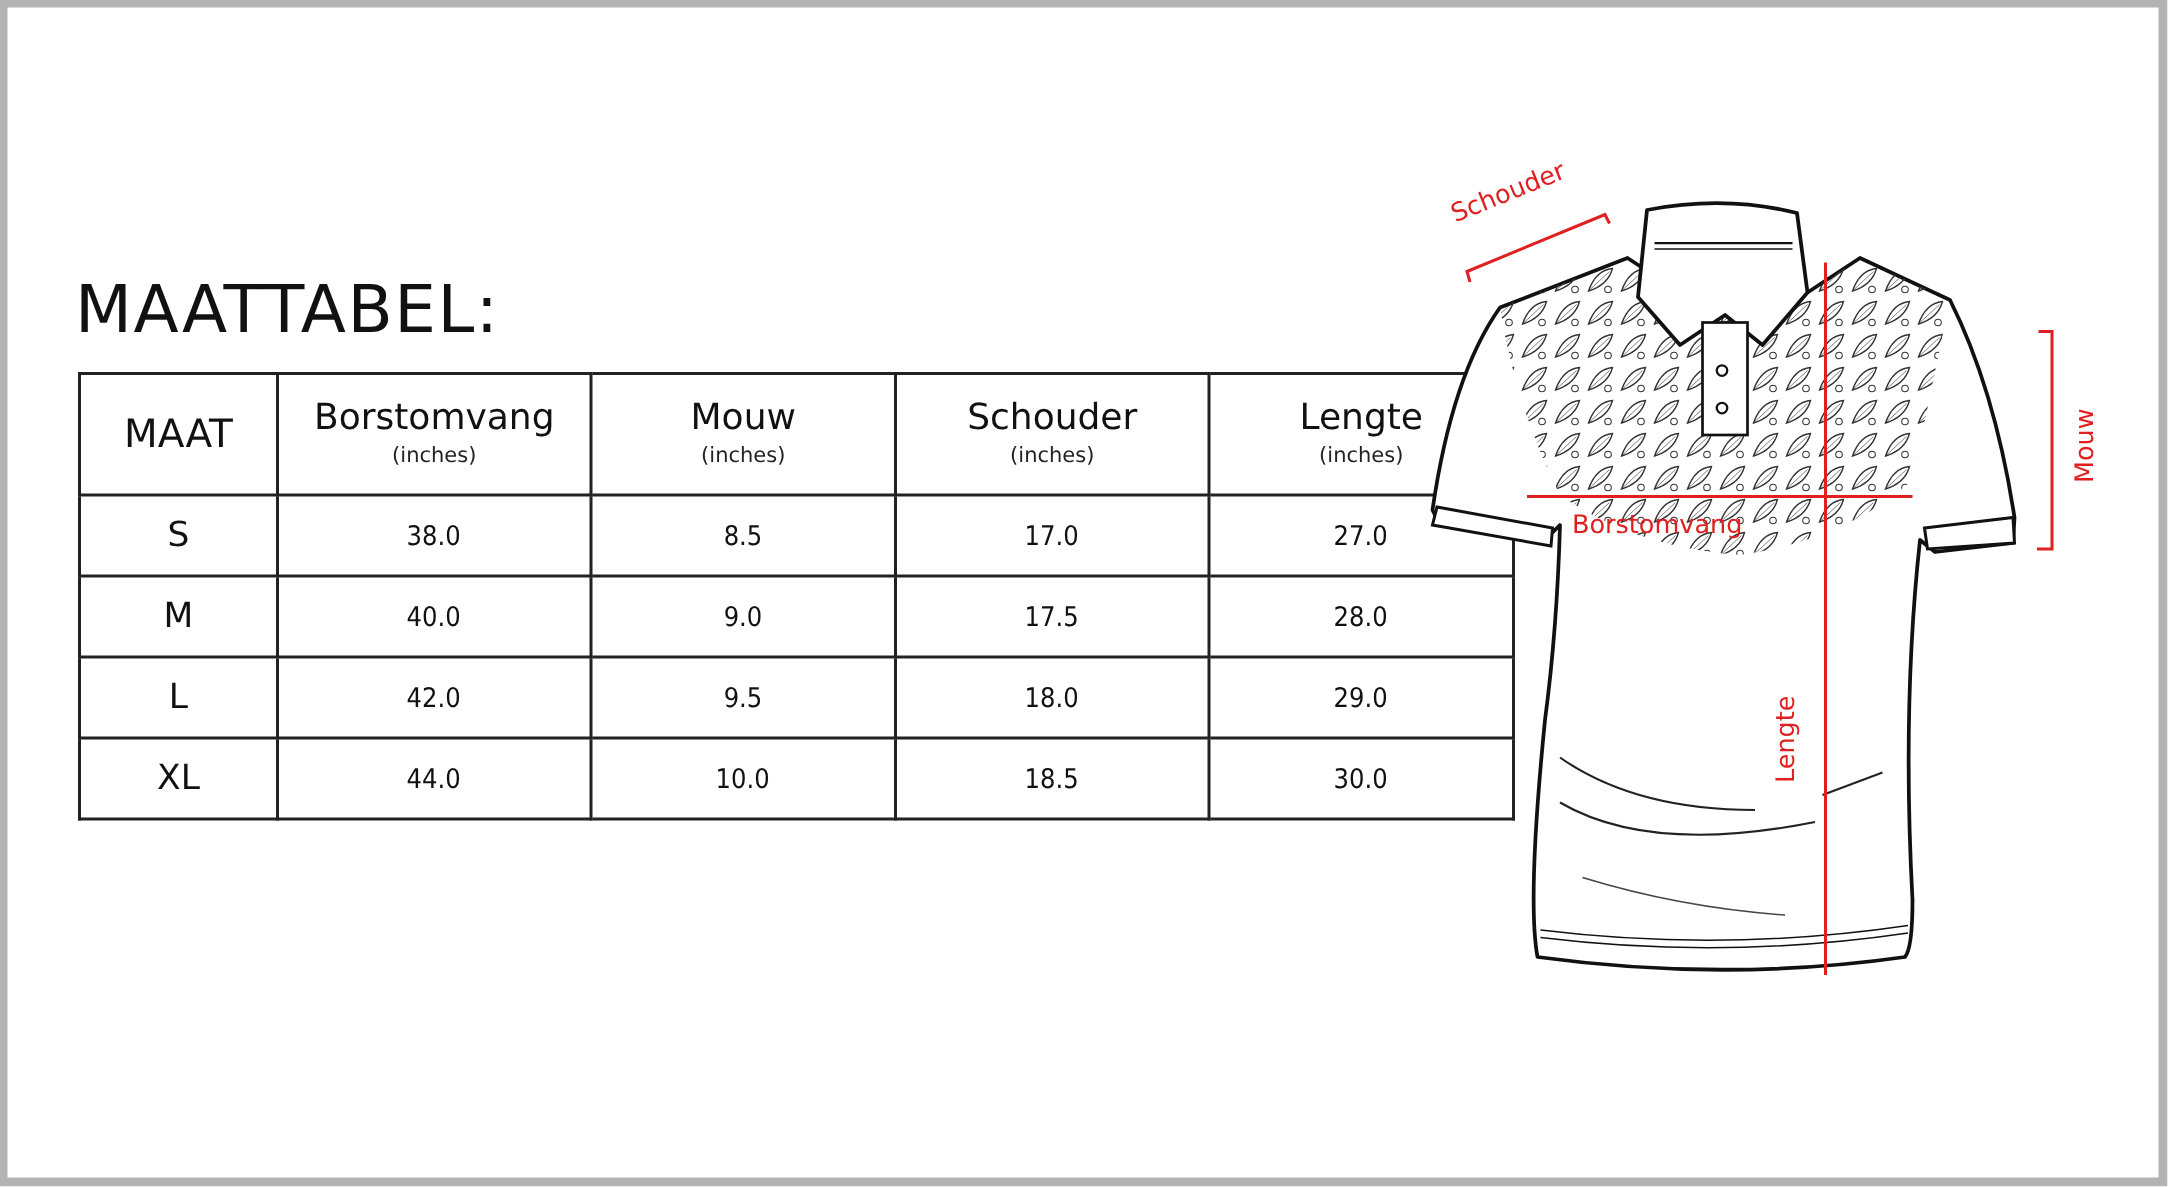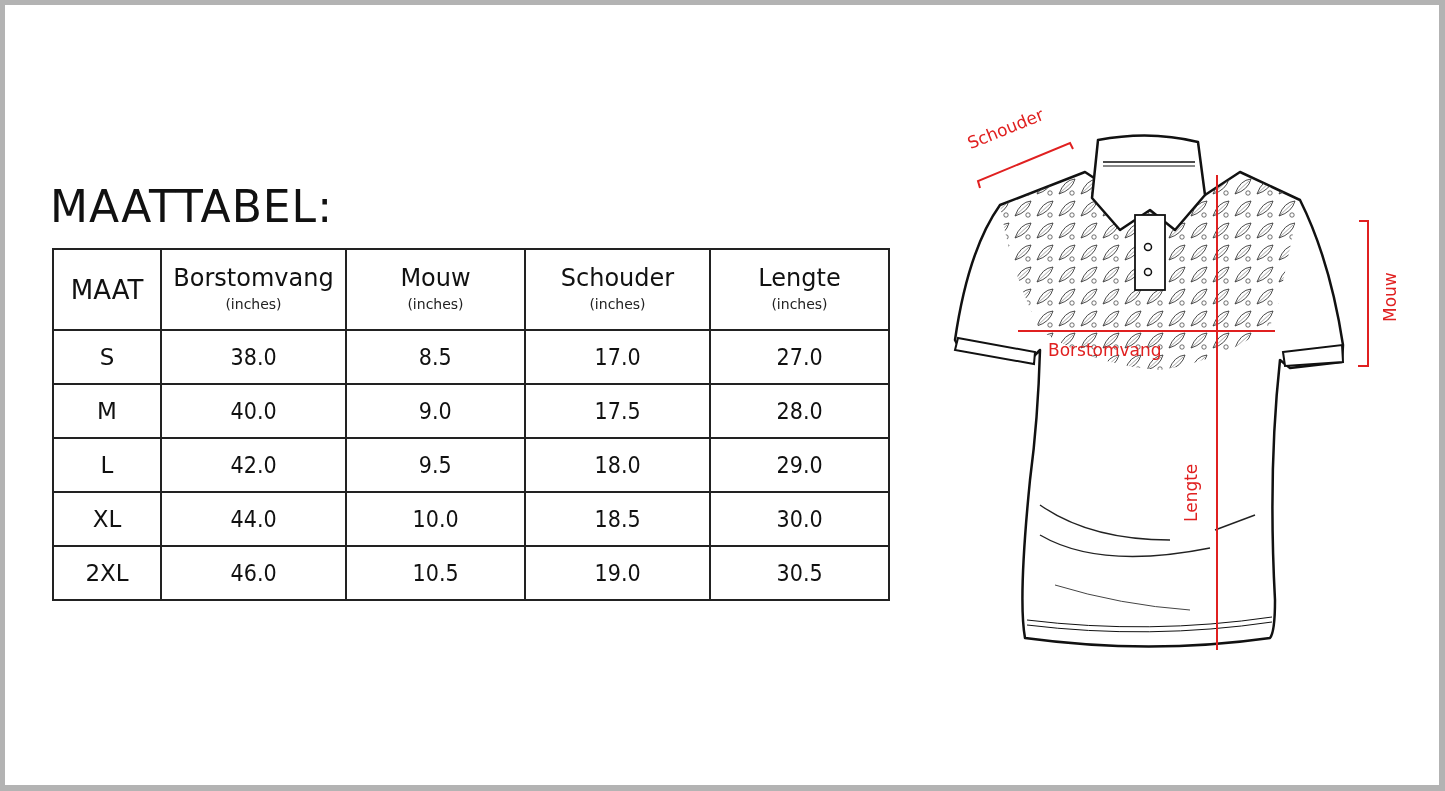--- a/index.html
+++ b/index.html
@@ -17,27 +17,27 @@
     position: absolute; left: 50px; top: 183px;
     font-size: 44px; letter-spacing: 1px; color: #111;
     font-family: "DejaVu Sans", sans-serif; font-weight: normal;
     line-height: 48px;
   }
   table.size-table {
     position: absolute; left: 52px; top: 248px;
     border-collapse: collapse; color: #111;
   }
   table.size-table td, table.size-table th {
-    border: 2px solid #222; padding: 0; text-align: center; font-weight: normal;
+    border: 2px solid #222; padding: 12px; text-align: center; font-weight: normal;
   }
   th .h-main { display: block; font-size: 24px; line-height: 28px; }
   th .h-sub { display: block; font-size: 14px; line-height: 24px; color: #222; }
   th.maat { font-size: 26px; }
   td.size-label { font-size: 23px; }
-  td.val { font-size: 23px; border-radius: 17px; }
+  td.val { font-size: 18px; border-radius: 17px; }
   td.val span { display: inline-block; transform: scaleX(0.9); }
   .c0 { width: 106px; } .c1 { width: 183px; } .c2 { width: 177px; }
   .c3 { width: 183px; } .c4 { width: 177px; }
   tr.head { height: 81px; }
   tr.row { height: 54px; }
 
   .illus { position: absolute; left: 940px; top: 100px; width: 470px; height: 560px; }
   .illus svg { position: absolute; left: 0; top: 0; }
   .lbl { position: absolute; color: #e02020; font-size: 17px; white-space: nowrap; }
   .lbl.schouder { left: 972px; top: 133px; transform: rotate(-22deg); transform-origin: left bottom; }
@@ -94,27 +94,20 @@
     <td class="val"><span>18.0</span></td>
     <td class="val"><span>29.0</span></td>
   </tr>
   <tr class="row">
     <td class="size-label">XL</td>
     <td class="val"><span>44.0</span></td>
     <td class="val"><span>10.0</span></td>
     <td class="val"><span>18.5</span></td>
     <td class="val"><span>30.0</span></td>
   </tr>
-  <tr class="row">
-    <td class="size-label">2XL</td>
-    <td class="val"><span>46.0</span></td>
-    <td class="val"><span>10.5</span></td>
-    <td class="val"><span>19.0</span></td>
-    <td class="val"><span>30.5</span></td>
-  </tr>
 </tbody>
   </table>
 
 <div class="illus">
   <svg width="470" height="560" viewBox="940 100 470 560">
     <defs>
       <pattern id="leaf" x="0" y="0" width="22" height="22" patternUnits="userSpaceOnUse">
         <path d="M3 18 Q8 4 19 3 Q16 14 3 18 Z" fill="none" stroke="#333" stroke-width="0.9"></path>
         <path d="M4 17 L17 5" stroke="#555" stroke-width="0.5"></path>
         <circle cx="16" cy="17" r="2.2" fill="none" stroke="#333" stroke-width="0.7"></circle>

